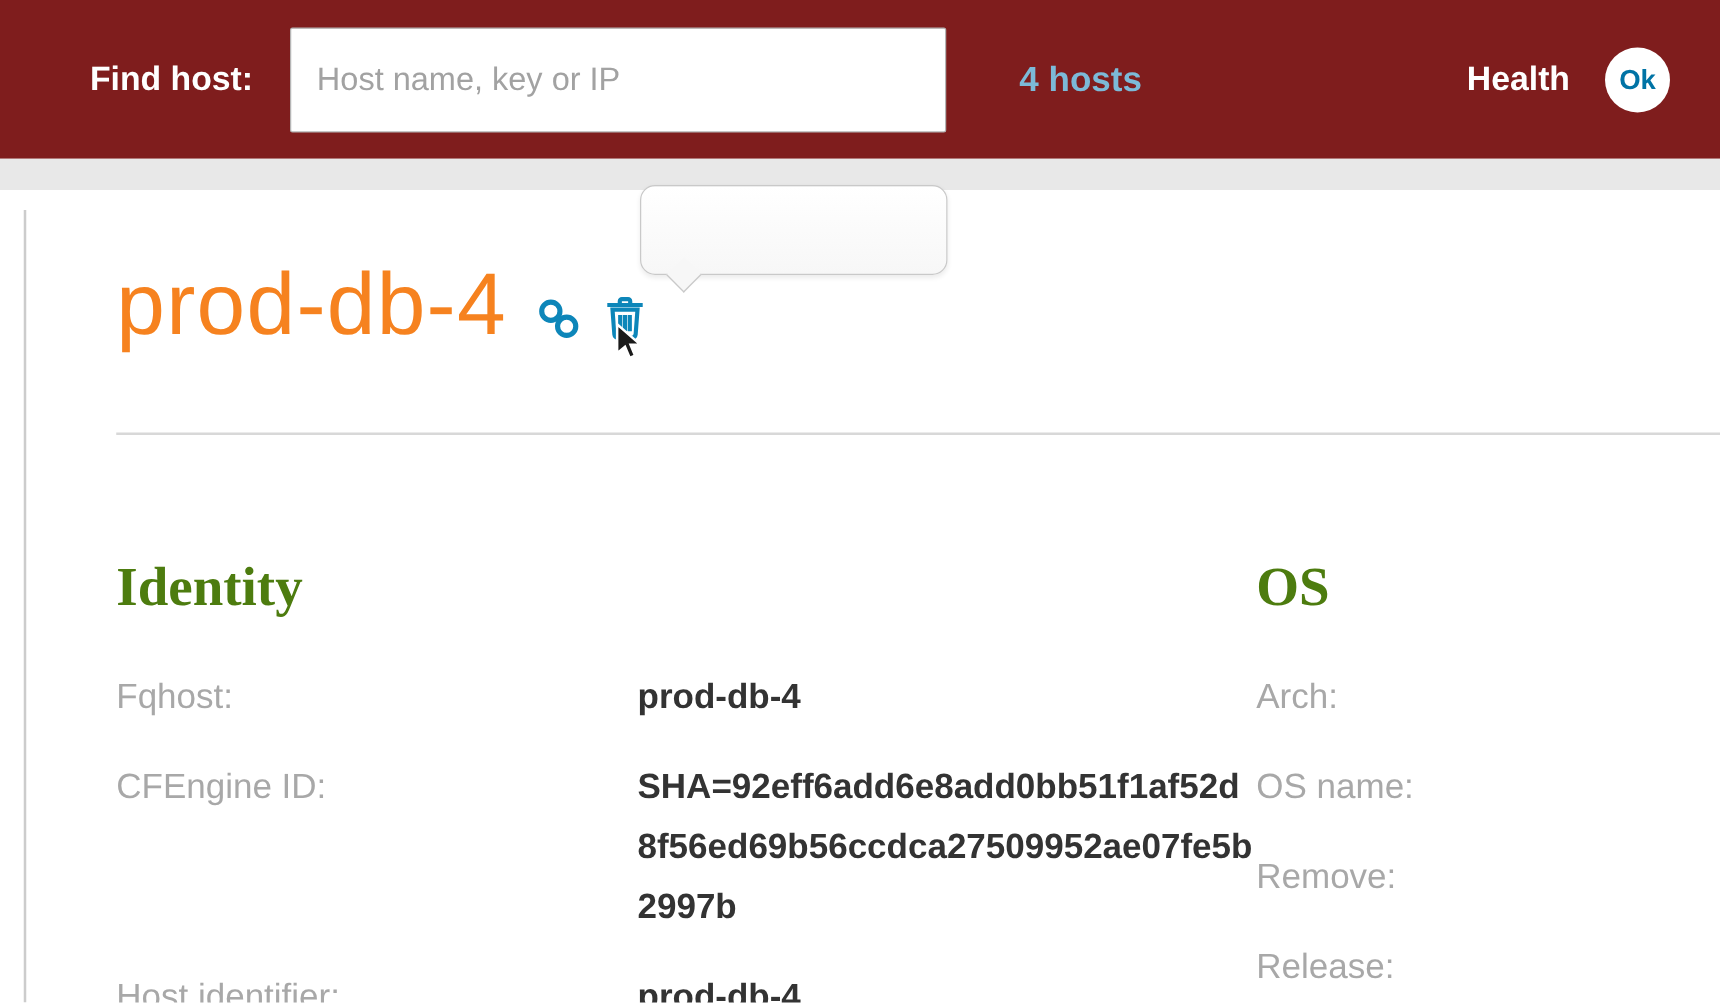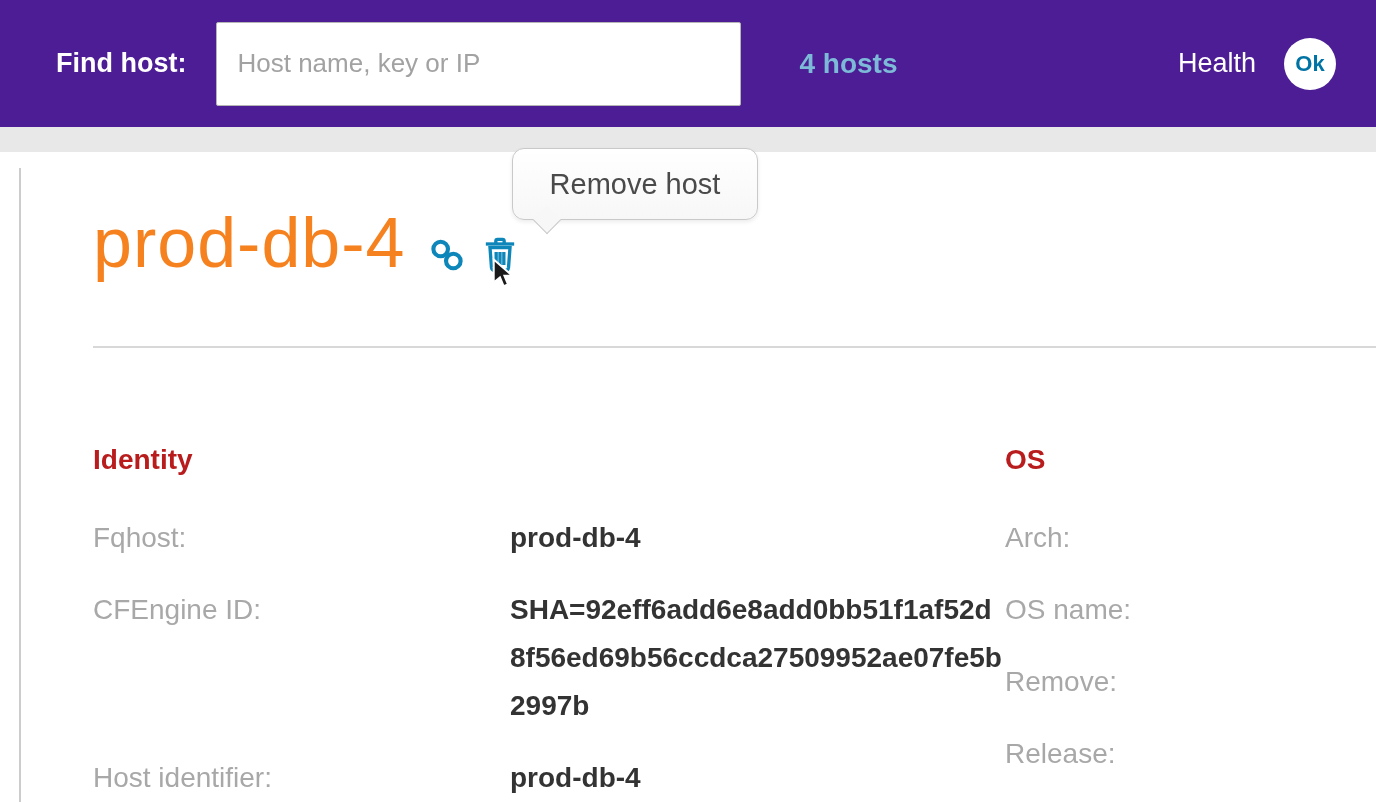--- a/index.html
+++ b/index.html
@@ -7,24 +7,24 @@
   body {
     font-family: "Liberation Sans", sans-serif;
     background: #ffffff;
     position: relative;
   }
   .page { position: relative; width: 1376px; height: 802px; }
 
   
   .topbar {
     height: 127px;
-    background: #4c1d95;
+    background: #7f1d1d;
     display: flex;
     align-items: center;
-    padding-left: 56px;
+    padding-left: 72px;
     padding-right: 40px;
   }
   .find-label {
     color: #ffffff;
     font-size: 27px;
     font-weight: bold;
     margin-right: 30px;
     white-space: nowrap;
   }
   .search-input {
@@ -45,21 +45,21 @@
     font-size: 28px;
     font-weight: bold;
     margin-left: 58px;
     cursor: pointer;
     white-space: nowrap;
   }
   .spacer { flex: 1; }
   .health-label {
     color: #ffffff;
     font-size: 27px;
-    font-weight: normal;
+    font-weight: bold;
     margin-right: 28px;
     cursor: pointer;
   }
   .ok-badge {
     width: 52px;
     height: 52px;
     border-radius: 50%;
     background: #ffffff;
     color: #0073a5;
     font-size: 22px;
@@ -150,24 +150,25 @@
     margin-top: 68px;
   }
 
   .columns {
     display: flex;
     margin-top: 96px;
   }
   .col-left { width: 1027px; }
   .col-right { flex: 1; }
   .section-heading {
-    font-size: 28px;
-    font-weight: bold;
-    color: #b91c1c;
+    font-size: 44px;
+    font-weight: bold;
+    color: #4d7c0f;
     margin-bottom: 38px;
+    font-family: Liberation Serif, serif;
   }
   .info-row { display: flex; margin-bottom: 24px; }
   .info-label {
     width: 417px;
     flex-shrink: 0;
     font-size: 28px;
     color: #a8a8a8;
     line-height: 48px;
   }
   .info-value {
@@ -192,21 +193,20 @@
     <span class="spacer"></span>
     <span class="health-label">Health</span>
     <span class="ok-badge">Ok</span>
   </header>
 
   <div class="subbar"></div>
 
   <div class="left-rule"></div>
 
   <div class="tooltip">
-    <span>Remove host</span>
     <div class="arrow"></div>
   </div>
 
   <main class="main">
 
     <div class="title-row">
       <h1 class="host-title">prod-db-4</h1>
 
       <span class="title-icons">
 

